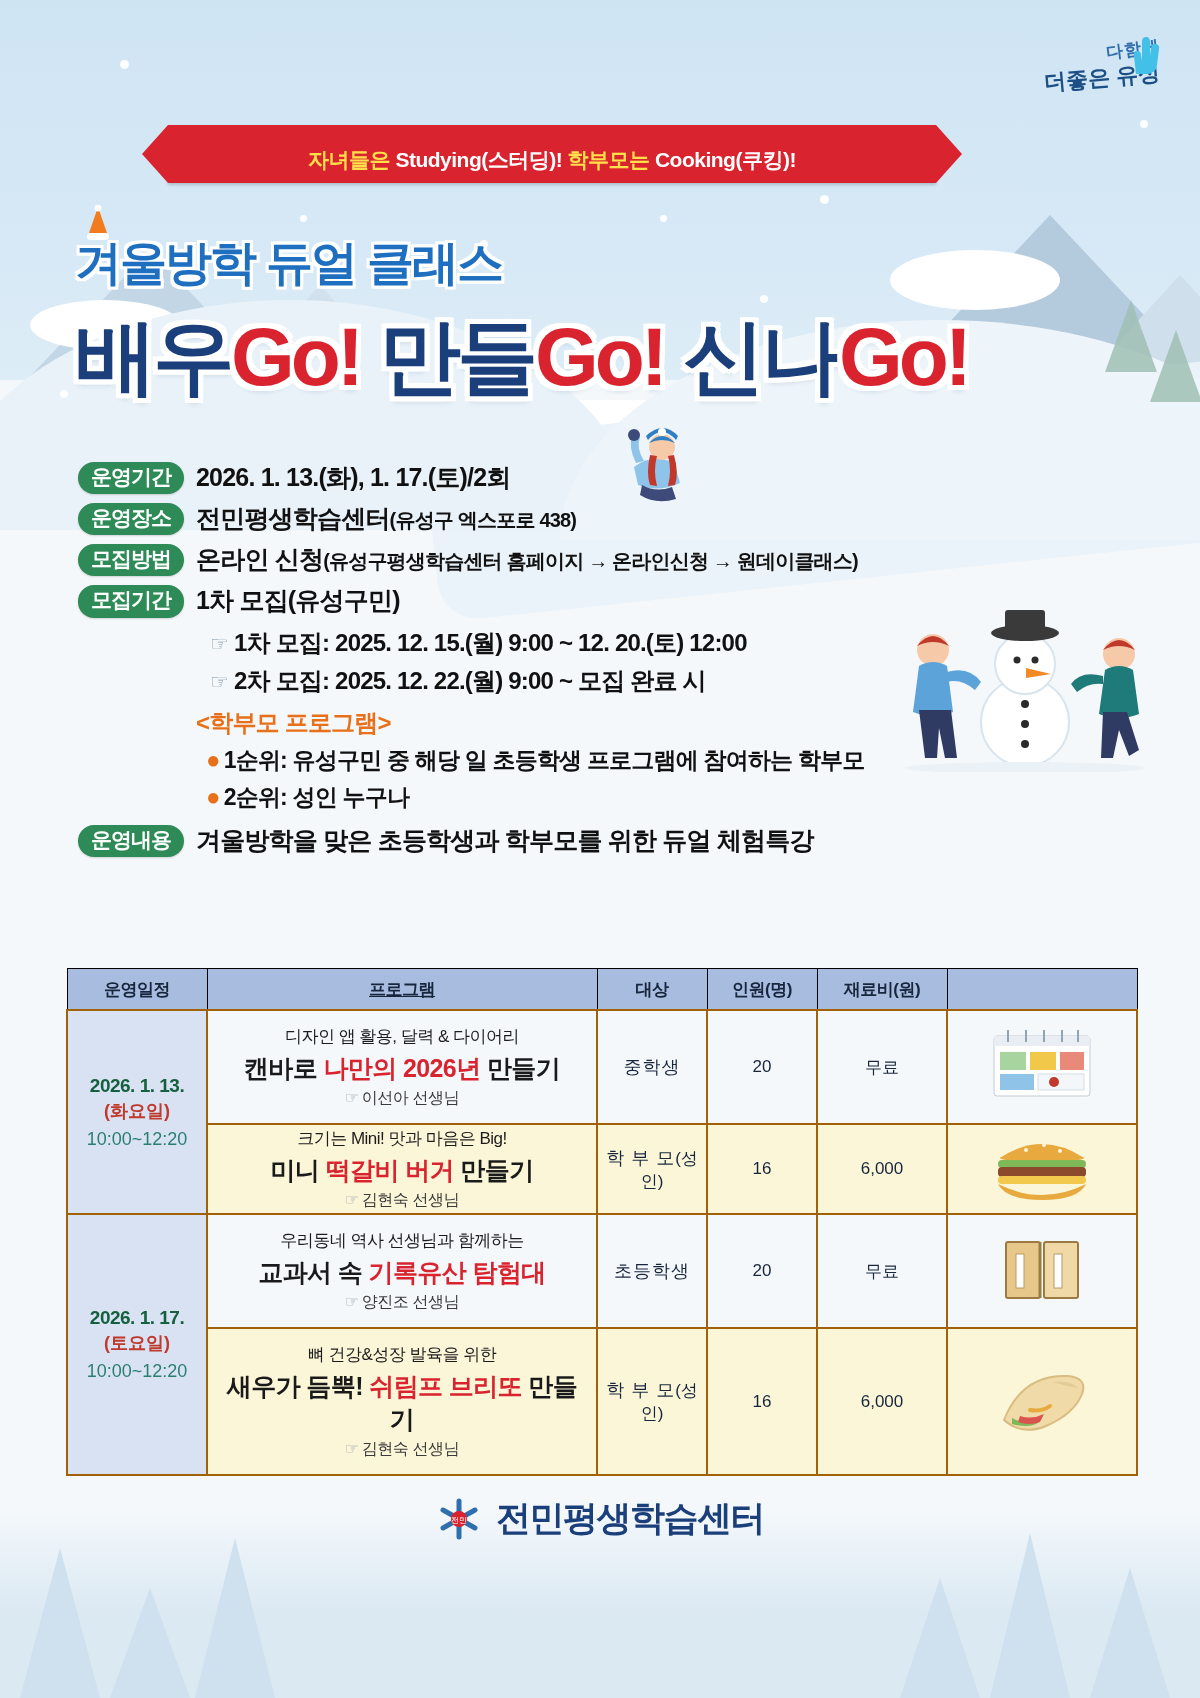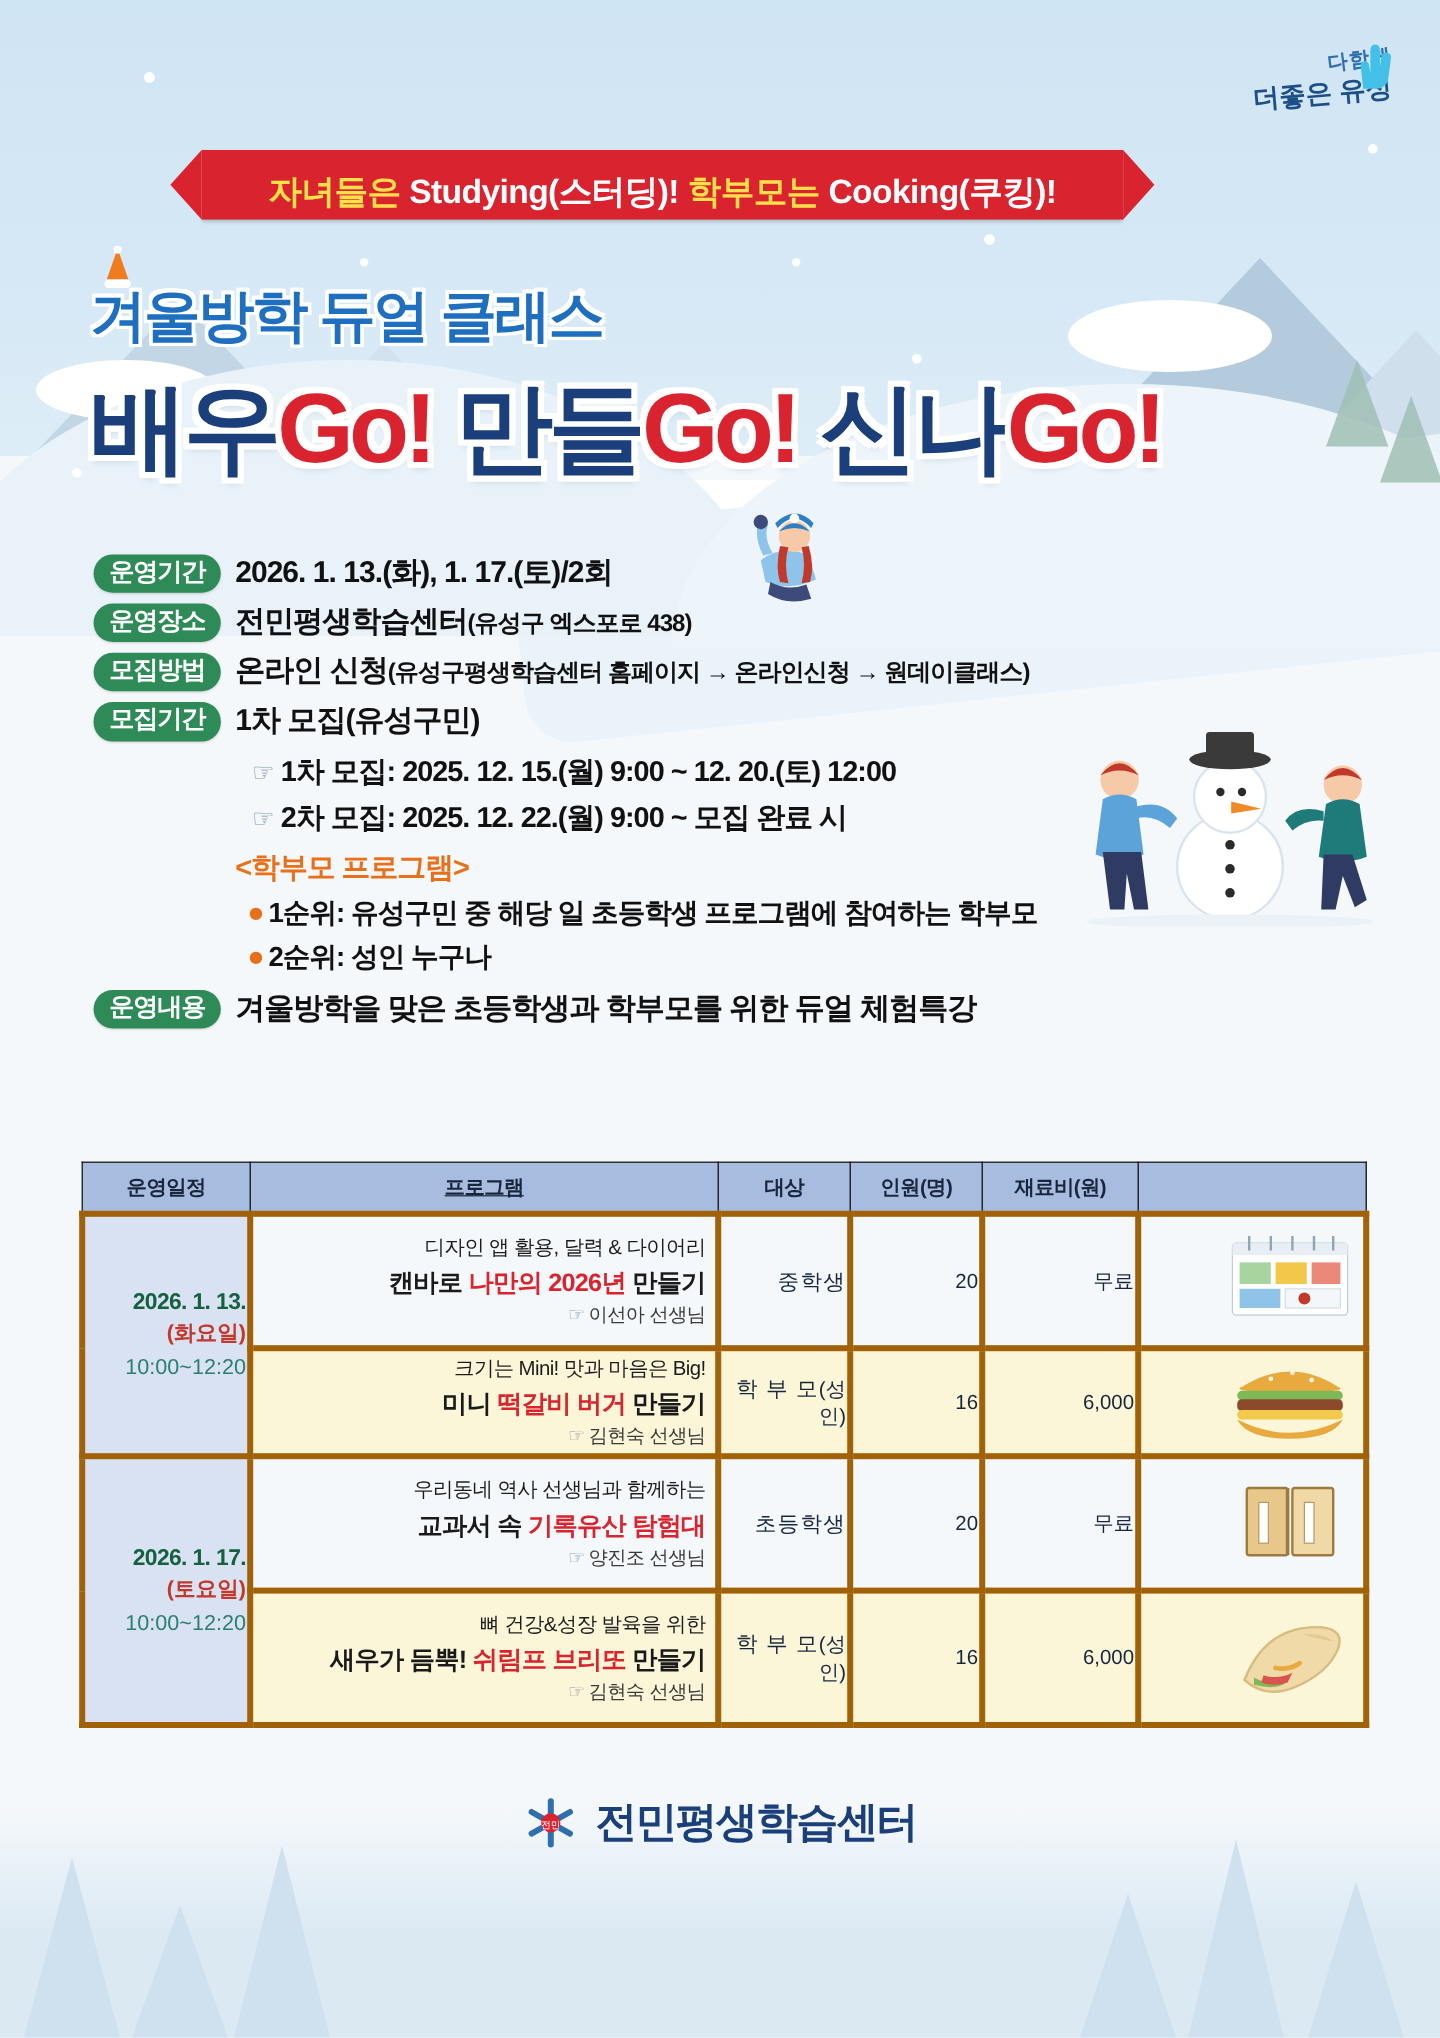--- a/index.html
+++ b/index.html
@@ -53,21 +53,21 @@
   .emblem .hand{position:absolute;right:-4px;top:-4px;width:40px;height:44px;}
 
   
   .ribbon{position:absolute;left:168px;top:125px;width:768px;height:58px;background:#d9232e;
      display:flex;align-items:center;justify-content:center;
      box-shadow:0 2px 3px rgba(0,0,0,.18);}
   .ribbon:before,.ribbon:after{content:"";position:absolute;top:0;width:0;height:0;
      border-top:29px solid transparent;border-bottom:29px solid transparent;}
   .ribbon:before{left:-26px;border-right:26px solid #d9232e;}
   .ribbon:after{right:-26px;border-left:26px solid #d9232e;}
-  .ribbon-text{font-size:28px;font-weight:bold;color:#ffffff;white-space:nowrap;letter-spacing:-.5px;margin-top:12px;}
+  .ribbon-text{font-size:21px;font-weight:bold;color:#ffffff;white-space:nowrap;letter-spacing:-.5px;margin-top:12px;}
   .ribbon-text .y{color:#ffe04a;}
 
   
   .santa-hat{position:absolute;left:85px;top:205px;width:26px;height:40px;}
   .title-sub{position:absolute;left:75px;top:232px;font-size:47px;font-weight:bold;
      color:#1e6fc0;letter-spacing:-2px;
      text-shadow:-3px 0 #fff,3px 0 #fff,0 -3px #fff,0 3px #fff,-3px -3px #fff,3px 3px #fff,3px -3px #fff,-3px 3px #fff;}
   .title-main{position:absolute;left:75px;top:303px;font-size:82px;font-weight:bold;
      letter-spacing:-4px;white-space:nowrap;
      text-shadow:-5px 0 #fff,5px 0 #fff,0 -5px #fff,0 5px #fff,-5px -5px #fff,5px 5px #fff,5px -5px #fff,-5px 5px #fff,
@@ -93,28 +93,28 @@
   
   .sledder{position:absolute;left:612px;top:415px;width:90px;height:95px;}
   .snowman-scene{position:absolute;left:875px;top:592px;width:300px;height:180px;}
 
   
   .tbl-wrap{position:absolute;left:66px;top:968px;width:1070px;}
   table{border-collapse:collapse;width:1070px;table-layout:fixed;}
   th{background:#a8bcdf;border:1px solid #000000;font-size:17px;font-weight:bold;
      color:#17263d;height:38px;letter-spacing:-.5px;}
   th.prog u{text-decoration:underline;}
-  td{border:5px solid #a16207;text-align:right;vertical-align:middle;font-size:17px;color:#17263d;}
+  td{border:2px solid #a16207;text-align:center;vertical-align:middle;font-size:17px;color:#17263d;}
   td.date-cell{background:#d9e2f3;}
   .date-big{font-size:19px;font-weight:bold;color:#15603f;letter-spacing:-.5px;}
   .date-day{font-size:18px;font-weight:bold;color:#c0392b;margin-top:2px;}
   .date-time{font-size:18px;color:#2a7f70;margin-top:6px;}
   tr.cream td{background:#fcf6d8;}
   .p-top{font-size:17px;color:#1c1c1c;letter-spacing:-.5px;}
-  .p-main{font-size:21px;font-weight:bold;color:#1a1a1a;margin:4px 0 3px;letter-spacing:-.6px;}
+  .p-main{font-size:25px;font-weight:bold;color:#1a1a1a;margin:4px 0 3px;letter-spacing:-.6px;}
   .p-main .rd{color:#d9232e;}
   .p-teacher{font-size:16px;color:#3a3a3a;letter-spacing:-.4px;}
   .p-teacher .ptr{color:#8a9aa8;margin-right:3px;}
   .target{font-size:18px;letter-spacing:1px;}
   .thumb{width:120px;height:78px;margin:0 auto;}
 
   
   .notes{position:absolute;left:62px;top:1362px;width:1000px;}
   .note{font-size:17px;color:#1b1b1b;letter-spacing:-.5px;margin-bottom:7px;}
   .note .star{font-weight:bold;}

